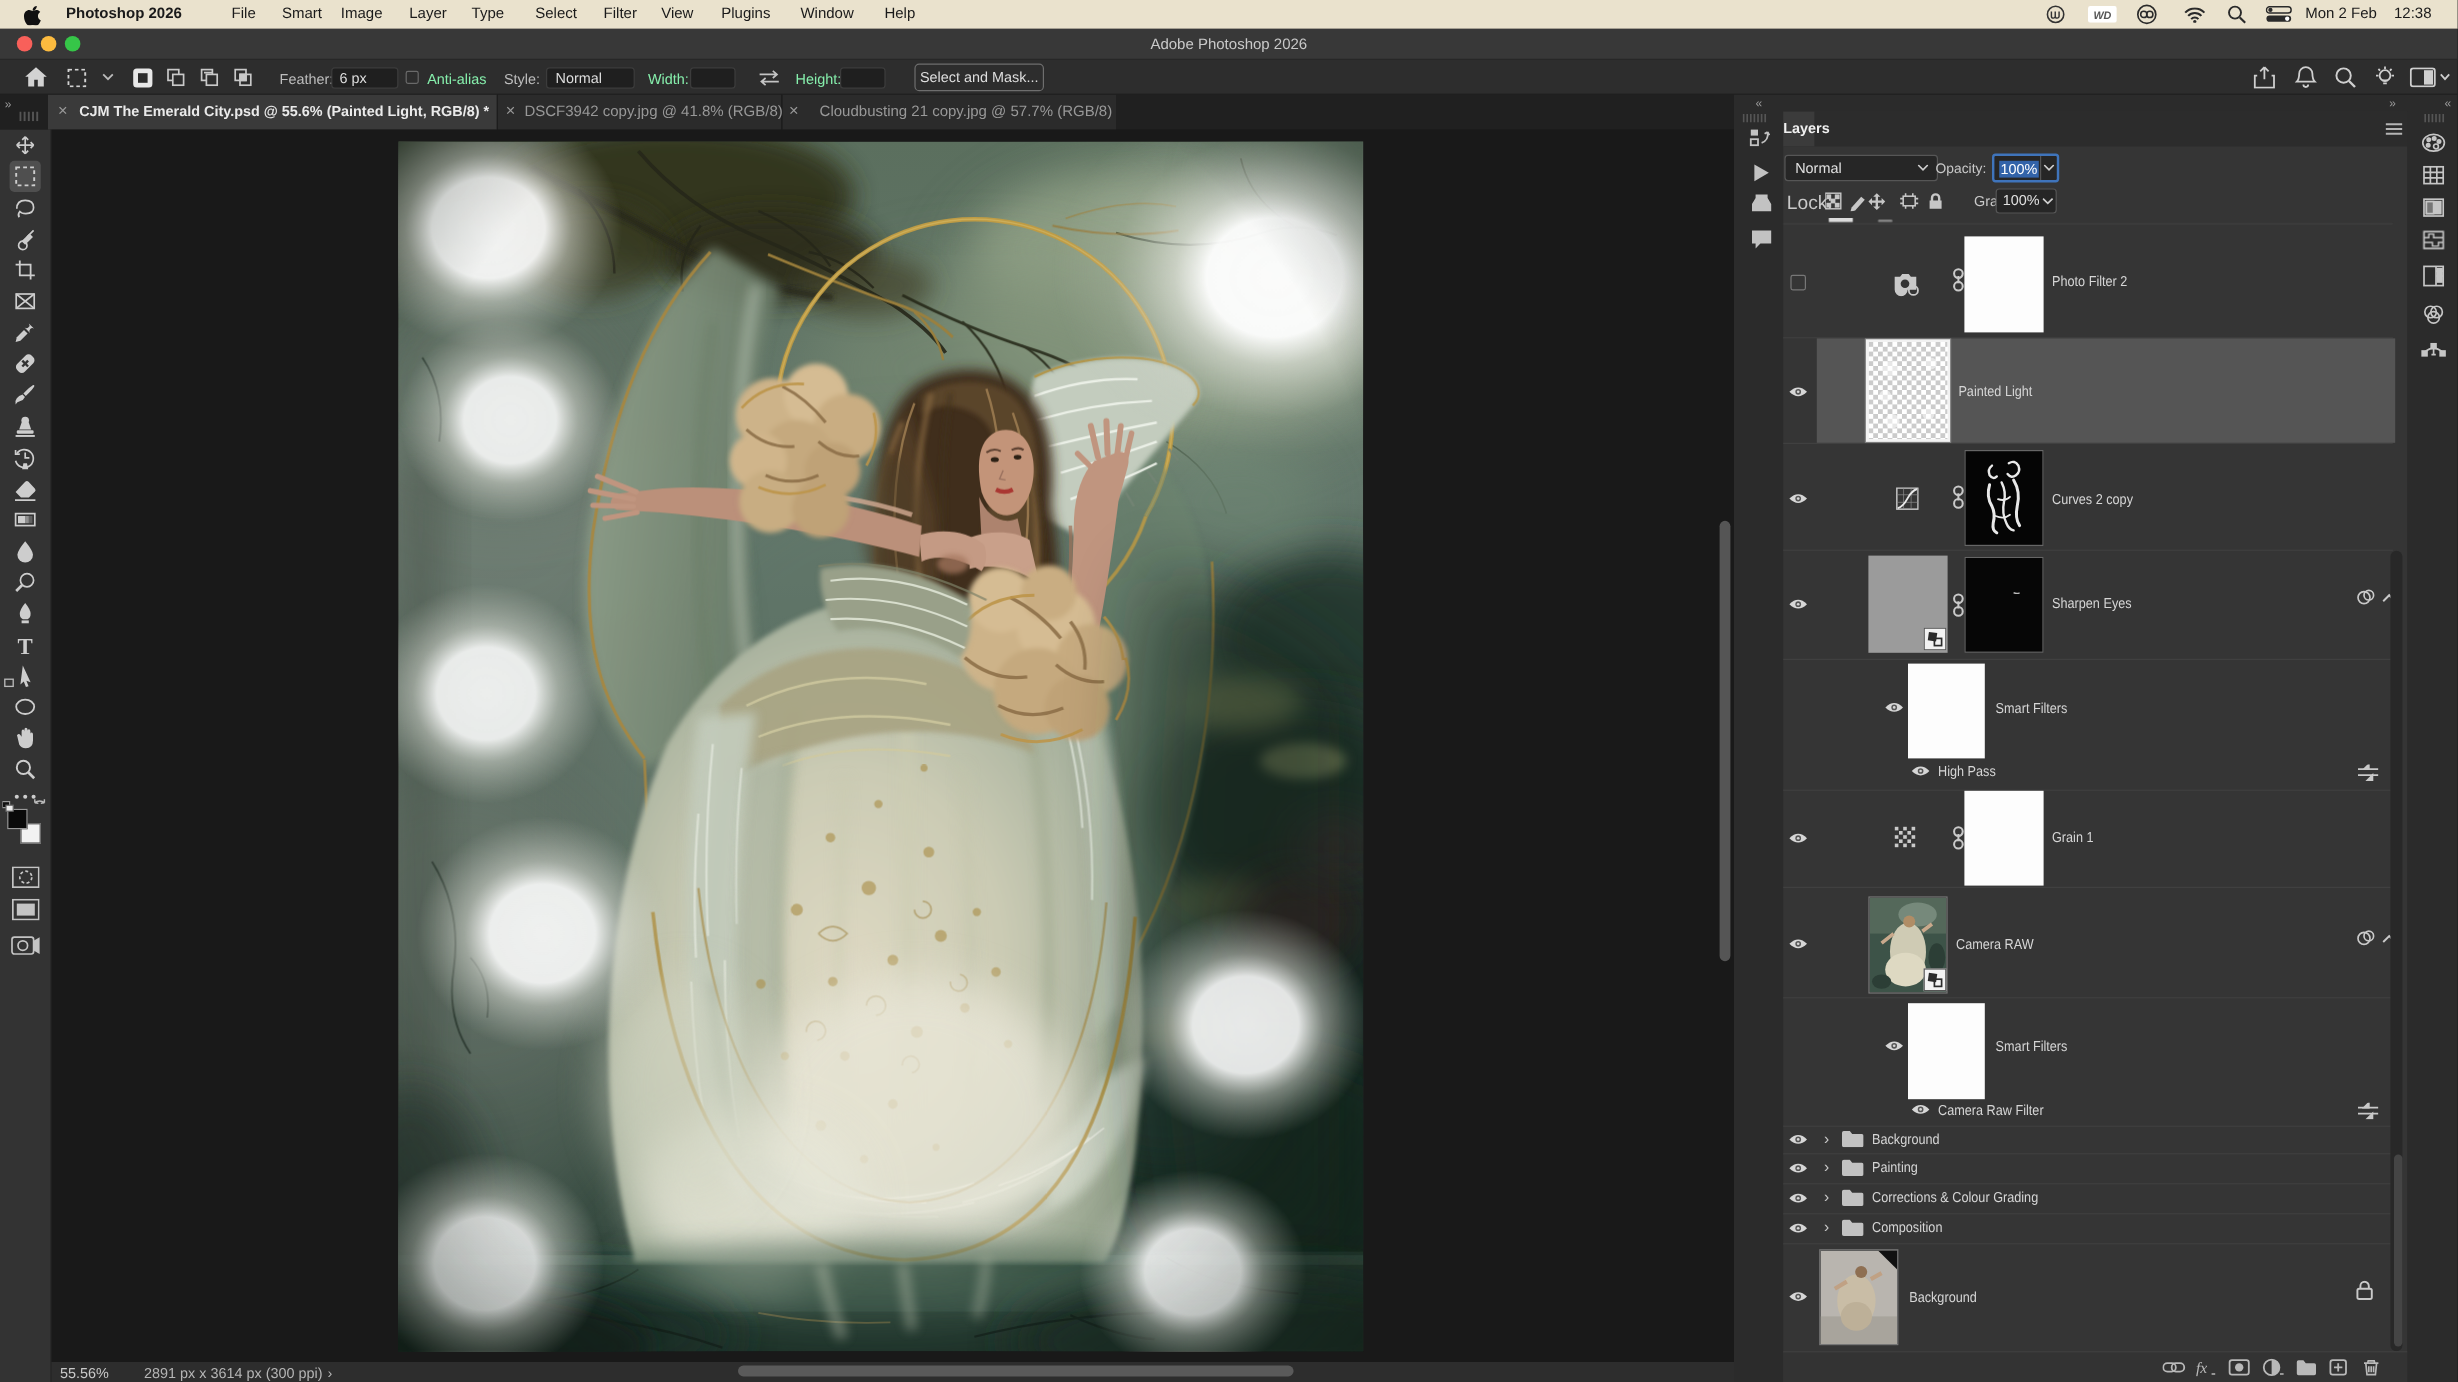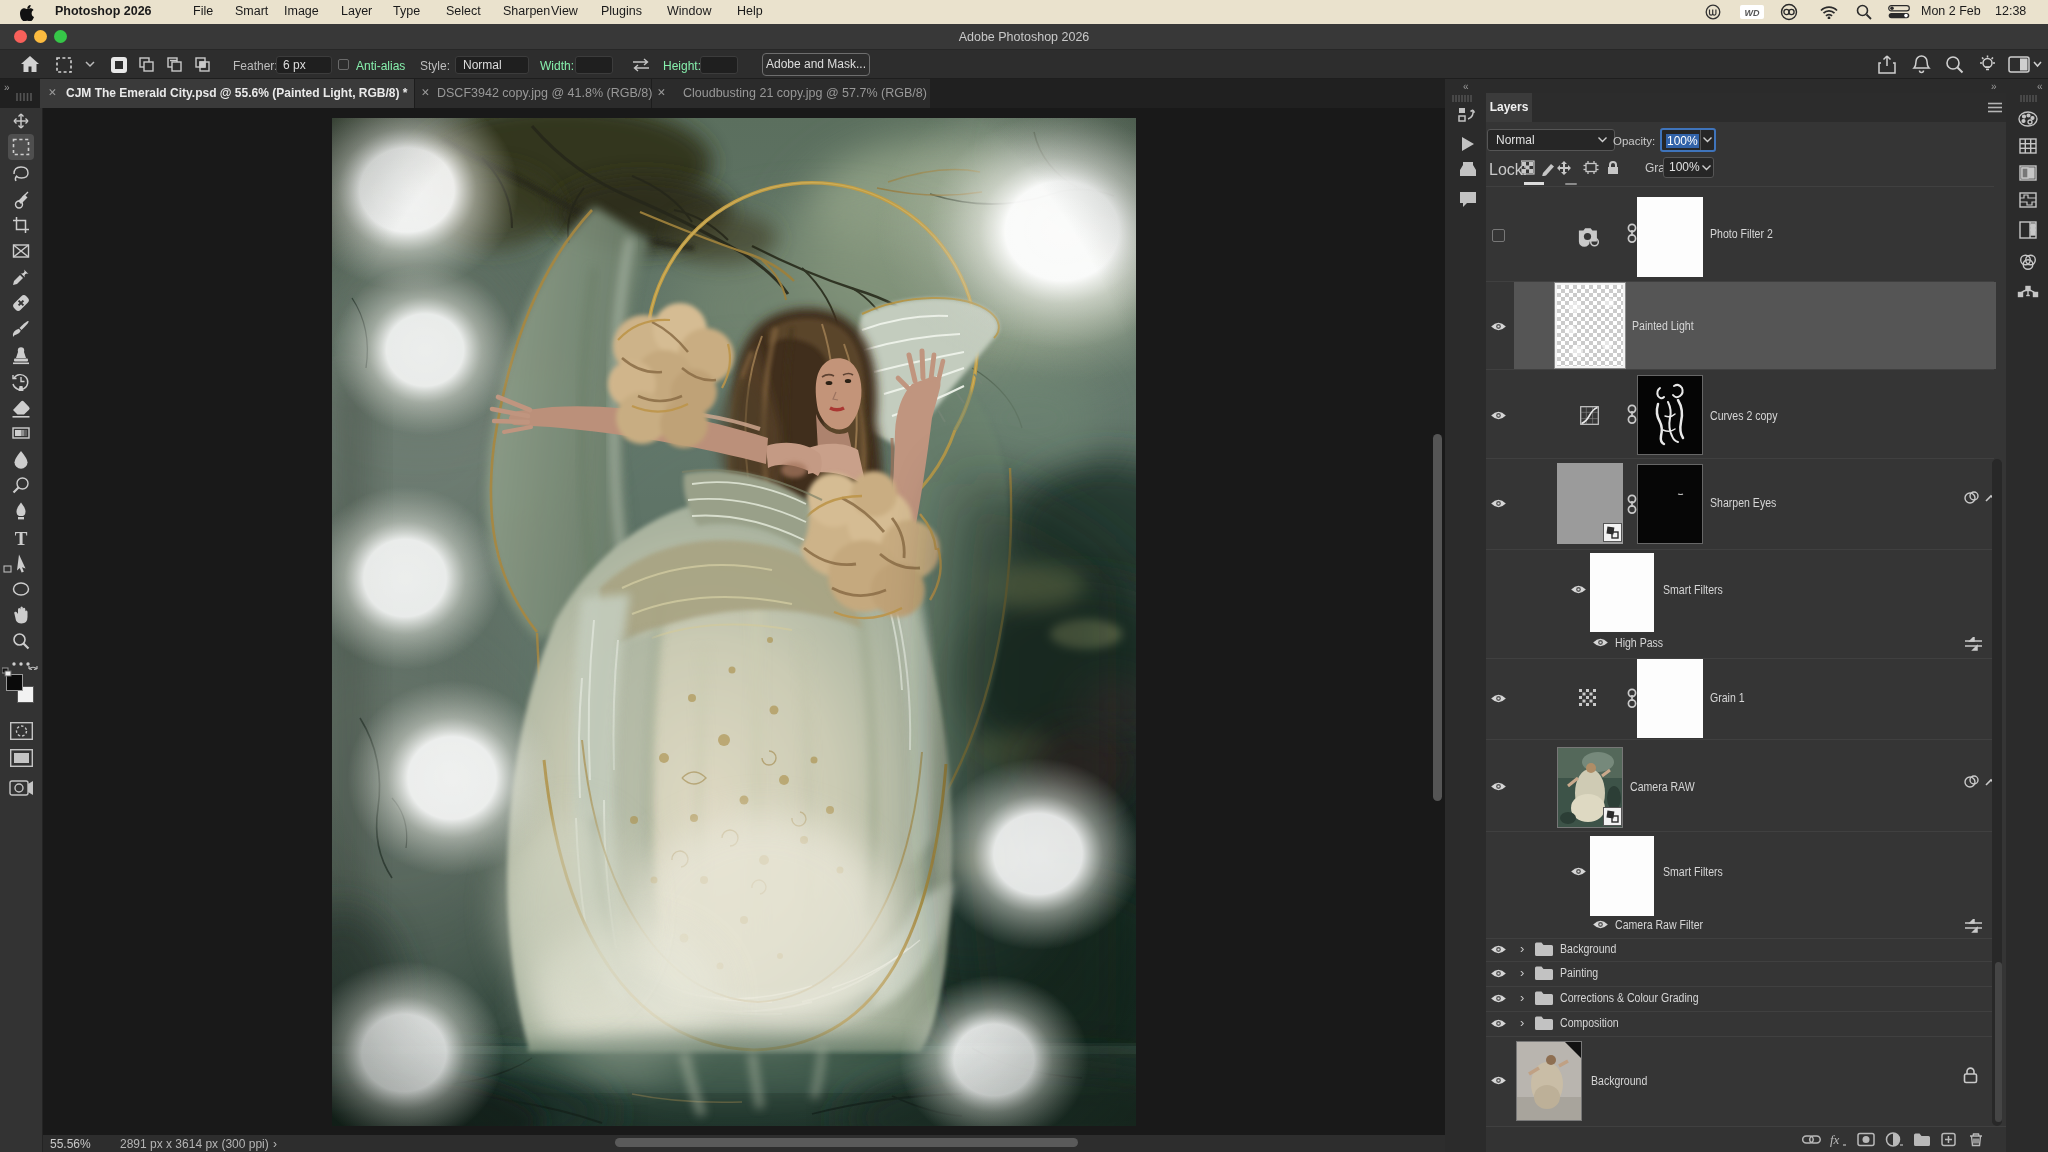--- a/index.html
+++ b/index.html
@@ -48,21 +48,21 @@
   <svg class="abs" style="left:20px;top:4px" width="15" height="17" viewBox="0 0 15 17">
     <path fill="#111" d="M10.6 1.1c.1 1-.3 1.9-.9 2.6-.6.7-1.6 1.2-2.5 1.1-.1-.9.4-1.9.9-2.5.6-.7 1.7-1.2 2.5-1.2zM13.6 6.1c-.1.1-2 1.1-2 3.3 0 2.6 2.3 3.5 2.4 3.5 0 .1-.4 1.3-1.2 2.5-.7 1-1.5 2.1-2.7 2.1-1.1 0-1.5-.7-2.8-.7-1.3 0-1.8.7-2.8.7-1.2 0-2-1.1-2.8-2.1C.7 13.9 0 11.6 0 9.5c0-3.4 2.2-5.2 4.4-5.2 1.1 0 2.1.8 2.8.8.7 0 1.8-.8 3.1-.8.5 0 2.2 0 3.3 1.8z"></path>
   </svg>
   <div class="mi" style="left:55px;font-weight:bold">Photoshop 2026</div>
   <div class="mi" style="left:193px">File</div>
   <div class="mi" style="left:235px">Smart</div>
   <div class="mi" style="left:284px">Image</div>
   <div class="mi" style="left:341px">Layer</div>
   <div class="mi" style="left:393px">Type</div>
   <div class="mi" style="left:446px">Select</div>
-  <div class="mi" style="left:503px">Sharpen</div>
+  <div class="mi" style="left:503px">Filter</div>
   <div class="mi" style="left:551px">View</div>
   <div class="mi" style="left:601px">Plugins</div>
   <div class="mi" style="left:667px">Window</div>
   <div class="mi" style="left:737px">Help</div>
   <div class="mi" style="left:1921px">Mon 2 Feb</div>
   <div class="mi" style="left:1995px">12:38</div>
   <svg class="abs" style="left:1705px;top:4px" width="16" height="16" viewBox="0 0 16 16">
     <circle cx="8" cy="8" r="6.8" fill="none" stroke="#333" stroke-width="1.3"></circle>
     <path d="M4.5 5.5 v4 a1.6 1.6 0 0 0 3.2 0 v-4 M7.7 9.5 a1.6 1.6 0 0 0 3.2 0 v-4" fill="none" stroke="#333" stroke-width="1.2"></path>
   </svg>
@@ -154,21 +154,21 @@
   <div class="olabel" style="left:233px">Feather:</div>
   <div class="obox" style="left:276px;width:56px;padding:1px 0 0 6px">6 px</div>
   <div class="abs" style="left:338px;top:9px;width:11px;height:11px;border:1px solid #6a6a6a;border-radius:2px"></div>
   <div class="olabel odim" style="left:356px">Anti-alias</div>
   <div class="olabel" style="left:420px">Style:</div>
   <div class="obox" style="left:455px;width:74px;padding:1px 0 0 7px">Normal</div>
   <div class="olabel odim" style="left:540px">Width:</div>
   <div class="obox" style="left:575px;width:38px"></div>
   <div class="olabel odim" style="left:663px">Height:</div>
   <div class="obox" style="left:700px;width:38px"></div>
-  <div class="abs" style="left:762px;top:3px;width:108px;height:23px;border:1px solid #6e6e6e;border-radius:4px;color:#dedede;font-size:12px;text-align:center;line-height:21px">Adobe and Mask...</div>
+  <div class="abs" style="left:762px;top:3px;width:108px;height:23px;border:1px solid #6e6e6e;border-radius:4px;color:#dedede;font-size:12px;text-align:center;line-height:21px">Select and Mask...</div>
 </div>
 
 <div id="tabbar">
   <div class="abs" style="left:40px;top:0;width:374px;height:29px;background:#3a3a3a"></div>
   <div class="abs" style="left:415px;top:0;width:236px;height:29px;background:#2b2b2b"></div>
   <div class="abs" style="left:652px;top:0;width:278px;height:29px;background:#2b2b2b"></div>
   <div class="abs" style="left:414px;top:0;width:1px;height:29px;background:#1d1d1d"></div>
   <div class="abs" style="left:651px;top:0;width:1px;height:29px;background:#1d1d1d"></div>
   <div class="abs" style="left:48px;top:7px;color:#9a9a9a;font-size:10.5px">✕</div>
   <div class="abs" style="left:66px;top:7px;color:#eaeaea;font-size:12px;font-weight:bold;white-space:nowrap;transform:scaleX(1);transform-origin:0 0">CJM The Emerald City.psd @ 55.6% (Painted Light, RGB/8) *</div>
@@ -709,21 +709,21 @@
     <rect x="7" y="12" width="6" height="5" fill="none"></rect>
     <path d="M16 15 Q22 13 21 6 M21 6 l-2.5 1.5 M21 6 l1.5 2.6"></path>
   </g>
   <path d="M10 33 L22 40 L10 47 Z" fill="#c2c2c2"></path>
   <path d="M8 66 l3 -5 h10 l3 5 v6 h-16 Z M11 61 v-3 h10 v3" fill="#c2c2c2"></path>
   <path d="M8 88 h16 v11 h-9 l-4 4 v-4 h-3 Z" fill="#c2c2c2"></path>
 </svg>
 <div id="lpanel"></div>
 
 <div class="abs" style="left:1486px;top:93px;width:520px;height:29px;background:#2c2c2c"></div>
-<div class="abs" style="left:1486px;top:93px;width:46px;height:29px;background:#3b3b3b;color:#f0f0f0;font-size:12px;font-weight:bold;text-align:center;line-height:29px">Layers</div>
+<div class="abs" style="left:1486px;top:93px;width:26px;height:29px;background:#3b3b3b;color:#f0f0f0;font-size:12px;font-weight:bold;text-align:center;line-height:29px">Layers</div>
 <svg class="abs" style="left:1988px;top:102px" width="14" height="11">
     <g stroke="#b5b5b5" stroke-width="1.6">
       <line x1="0" y1="1.5" x2="14" y2="1.5"></line>
       <line x1="0" y1="5.5" x2="14" y2="5.5"></line>
       <line x1="0" y1="9.5" x2="14" y2="9.5"></line>
     </g>
   </svg>
 
 <div class="abs" style="left:1487px;top:129px;width:128px;height:22px;background:#262626;border:1px solid #565656;border-radius:3px;color:#e0e0e0;font-size:12px;line-height:20px;padding-left:8px">Normal</div>
 <svg class="abs" style="left:1598px;top:137px" width="9" height="6">

